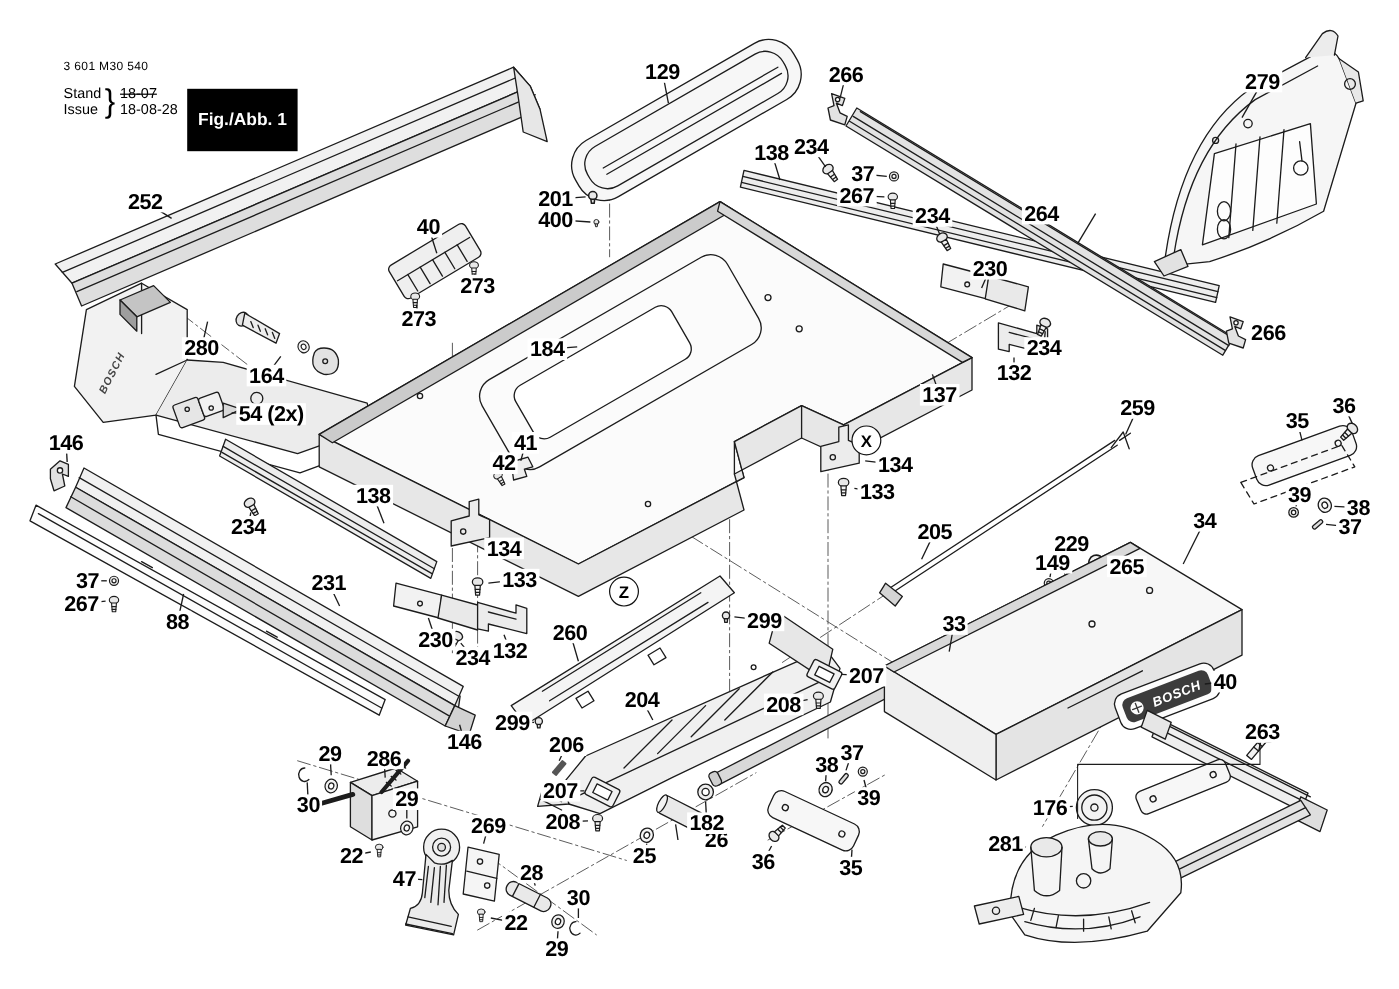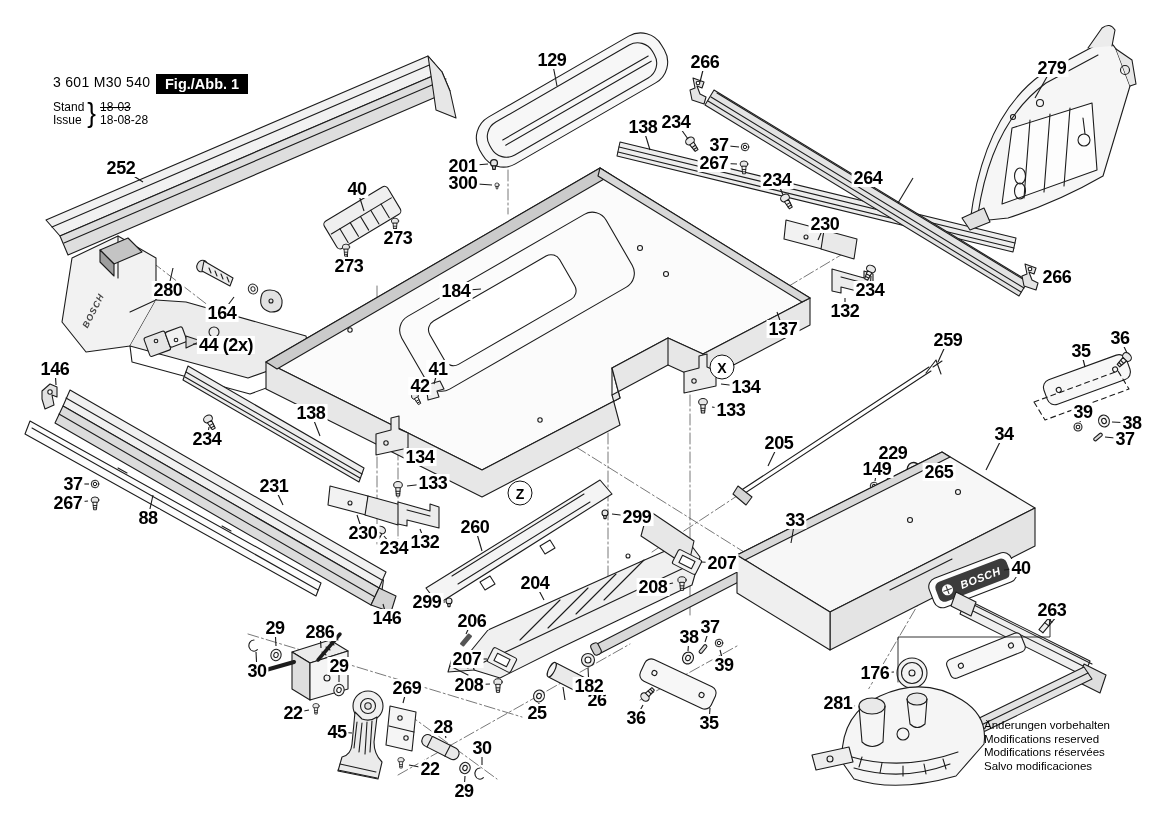--- a/index.html
+++ b/index.html
@@ -7,27 +7,27 @@
          font-family:"Liberation Sans",sans-serif;color:#000;}
   .art,#overlay{position:absolute;left:0;top:0;width:1166px;height:824px;}
   #overlay{pointer-events:none;}
   #overlay line{stroke:#1a1a1a;stroke-width:1.1;}
   .callout{position:absolute;transform:translate(-50%,-50%);font-weight:bold;font-size:18px;
            line-height:1;white-space:nowrap;background:#fff;padding:0 2px;letter-spacing:-0.4px;z-index:5;}
   .zmark{position:absolute;transform:translate(-50%,-50%);width:23px;height:23px;border:1.7px solid #111;
          border-radius:50%;display:flex;align-items:center;justify-content:center;font-weight:bold;
          font-size:14px;background:#fff;z-index:5;}
   .header{position:absolute;left:53px;top:50px;z-index:6;}
-  .type-no{font-size:14px;letter-spacing:.3px;margin-bottom:8px;margin-top:24px;}
+  .type-no{font-size:10px;letter-spacing:.3px;margin-bottom:8px;}
   .si-wrap{display:flex;align-items:center;font-size:12px;}
   .si-col div{line-height:13px;}
   .si-brace{font-size:26px;font-weight:400;margin:0 4px 0 3px;transform:scaleY(1.05);}
   .strike{text-decoration:line-through;}
   .fig-badge{position:absolute;left:156px;top:74px;background:#000;color:#fff;font-weight:bold;
-             font-size:14.5px;padding:2px 9px;z-index:6;}
+             font-size:14.5px;padding:18px 9px;z-index:6;}
   .footer{position:absolute;left:984px;top:719px;font-size:11.5px;line-height:13.5px;z-index:6;}
 </style>
 </head>
 <body>
 
 <div id="stage">
 
   <svg class="art" viewBox="0 0 1166 824" xmlns="http://www.w3.org/2000/svg">
     <defs>
       <g id="g-screw">
@@ -519,52 +519,46 @@
 
   <div class="header">
     <div class="type-no">3 601 M30 540</div>
     <div class="si-wrap">
       <div class="si-col">
         <div>Stand</div>
         <div>Issue</div>
       </div>
       <div class="si-brace">}</div>
       <div class="si-col">
-        <div class="strike">18-03</div>
+        <div class="strike">18-07</div>
         <div>18-08-28</div>
       </div>
     </div>
   </div>
   <div class="fig-badge">Fig./Abb. 1</div>
 
-  <div class="footer" id="footer">
-      <div>Änderungen vorbehalten</div>
-      <div>Modifications reserved</div>
-      <div>Modifications réservées</div>
-      <div>Salvo modificaciones</div>
-    </div>
 
 <div class="callout" style="left: 121px; top: 168px;">252</div>
     <div class="callout" style="left: 552px; top: 60px;">129</div>
     <div class="callout" style="left: 705px; top: 62px;">266</div>
     <div class="callout" style="left: 1052px; top: 68px;">279</div>
     <div class="callout" style="left: 643px; top: 127px;">138</div>
     <div class="callout" style="left: 676px; top: 122px;">234</div>
     <div class="callout" style="left: 719px; top: 145px;">37</div>
     <div class="callout" style="left: 714px; top: 163px;">267</div>
     <div class="callout" style="left: 777px; top: 180px;">234</div>
     <div class="callout" style="left: 868px; top: 178px;">264</div>
     <div class="callout" style="left: 463px; top: 166px;">201</div>
-    <div class="callout" style="left: 463px; top: 183px;">300</div>
+    <div class="callout" style="left: 463px; top: 183px;">400</div>
     <div class="callout" style="left: 357px; top: 189px;">40</div>
     <div class="callout" style="left: 398px; top: 238px;">273</div>
     <div class="callout" style="left: 349px; top: 266px;">273</div>
     <div class="callout" style="left: 168px; top: 290px;">280</div>
     <div class="callout" style="left: 222px; top: 313px;">164</div>
-    <div class="callout" style="left: 226px; top: 345px;">44 (2x)</div>
+    <div class="callout" style="left: 226px; top: 345px;">54 (2x)</div>
     <div class="callout" style="left: 55px; top: 369px;">146</div>
     <div class="callout" style="left: 456px; top: 291px;">184</div>
     <div class="callout" style="left: 825px; top: 224px;">230</div>
     <div class="callout" style="left: 870px; top: 290px;">234</div>
     <div class="callout" style="left: 845px; top: 311px;">132</div>
     <div class="callout" style="left: 783px; top: 329px;">137</div>
     <div class="callout" style="left: 746px; top: 387px;">134</div>
     <div class="callout" style="left: 731px; top: 410px;">133</div>
     <div class="callout" style="left: 948px; top: 340px;">259</div>
     <div class="callout" style="left: 1120px; top: 338px;">36</div>
@@ -607,21 +601,21 @@
     <div class="callout" style="left: 724px; top: 665px;">39</div>
     <div class="callout" style="left: 443px; top: 727px;">28</div>
     <div class="callout" style="left: 482px; top: 748px;">30</div>
     <div class="callout" style="left: 430px; top: 769px;">22</div>
     <div class="callout" style="left: 464px; top: 791px;">29</div>
     <div class="callout" style="left: 275px; top: 628px;">29</div>
     <div class="callout" style="left: 257px; top: 671px;">30</div>
     <div class="callout" style="left: 320px; top: 632px;">286</div>
     <div class="callout" style="left: 339px; top: 666px;">29</div>
     <div class="callout" style="left: 293px; top: 713px;">22</div>
-    <div class="callout" style="left: 337px; top: 732px;">45</div>
+    <div class="callout" style="left: 337px; top: 732px;">47</div>
     <div class="callout" style="left: 407px; top: 688px;">269</div>
     <div class="callout" style="left: 875px; top: 673px;">176</div>
     <div class="callout" style="left: 838px; top: 703px;">281</div>
     <div class="callout" style="left: 1021px; top: 568px;">40</div>
     <div class="callout" style="left: 1052px; top: 610px;">263</div>
     <div class="callout" style="left: 1057px; top: 277px;">266</div>
     <div class="callout" style="left: 311px; top: 413px;">138</div>
     <div class="callout" style="left: 207px; top: 439px;">234</div>
     <div class="callout" style="left: 438px; top: 369px;">41</div>
     <div class="callout" style="left: 420px; top: 386px;">42</div>

